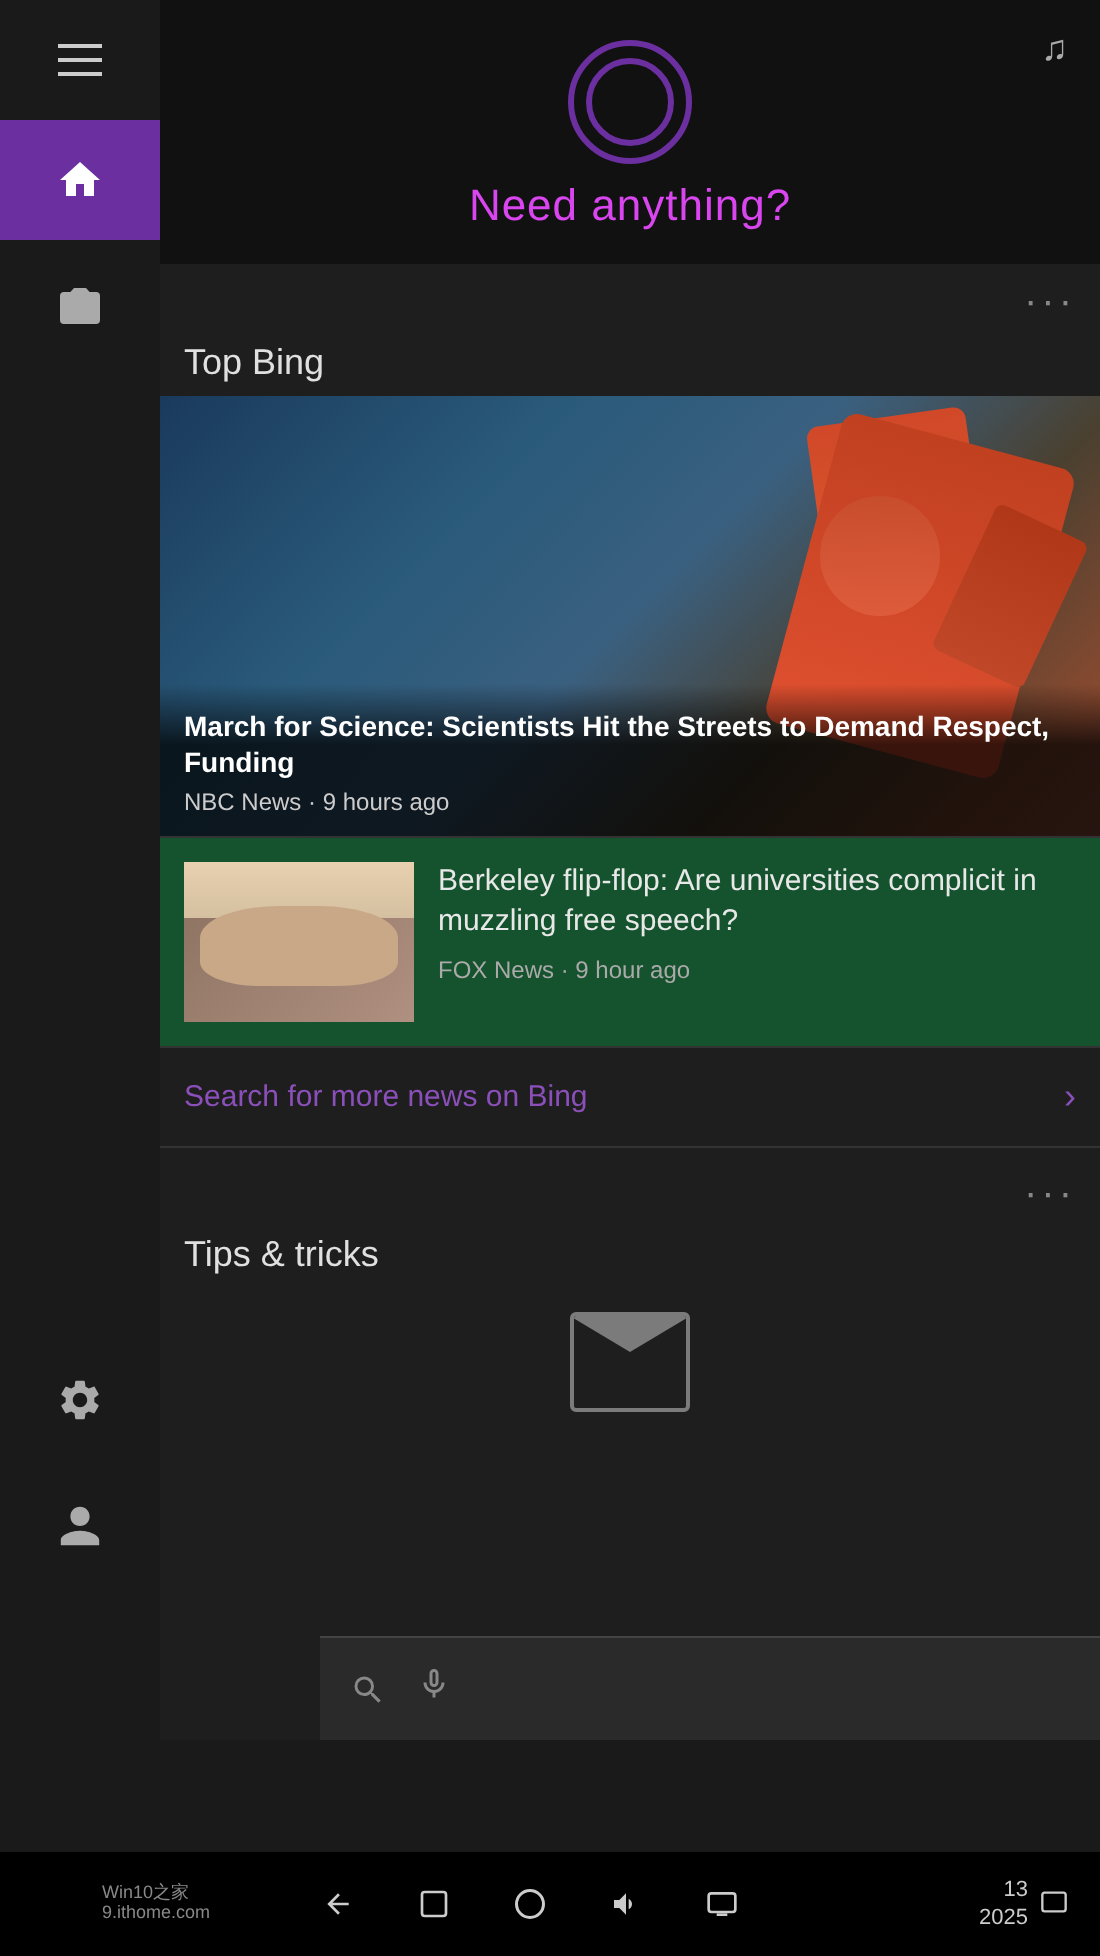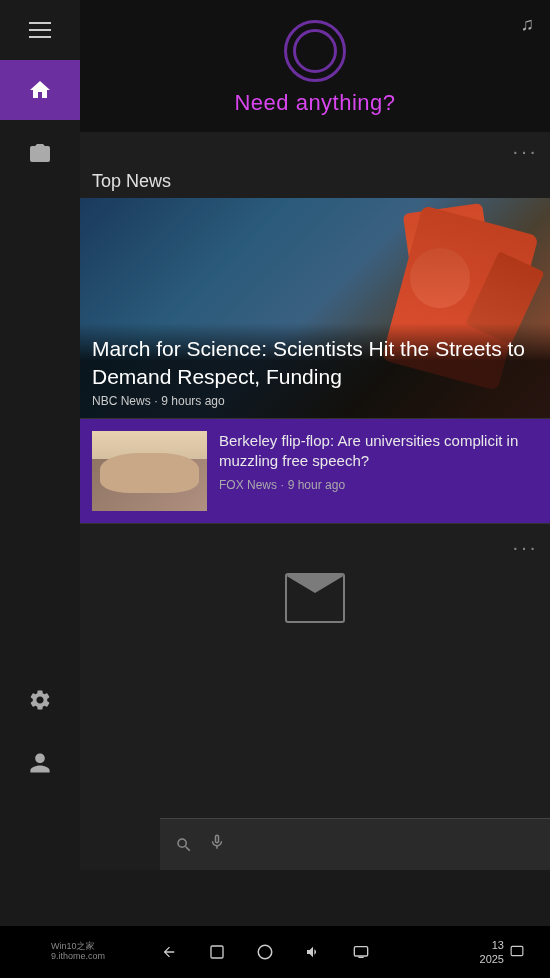--- a/index.html
+++ b/index.html
@@ -199,38 +199,38 @@
     }
     .featured-news-overlay {
       position: absolute;
       bottom: 0;
       left: 0;
       right: 0;
       padding: 12px 12px 10px;
       background: linear-gradient(transparent, rgba(0,0,0,0.75) 40%);
     }
     .featured-news-headline {
-      font-size: 21px;
-      font-weight: 400;
+      font-size: 14px;
+      font-weight: 700;
       color: #fff;
       line-height: 1.3;
       margin-bottom: 4px;
     }
     .featured-news-meta {
       font-size: 12px;
       color: #ccc;
     }
 
     
     .small-news-card {
       display: flex;
       align-items: flex-start;
       padding: 12px 12px;
       gap: 12px;
-      background: #4c1d95;
+      background: #14532d;
       border-top: 1px solid #333;
       cursor: pointer;
     }
     .small-news-thumb {
       width: 115px;
       height: 80px;
       flex-shrink: 0;
       background: linear-gradient(135deg, #8a7060 0%, #b09080 100%);
       overflow: hidden;
       position: relative;
@@ -431,21 +431,21 @@
       align-items: center;
       justify-content: center;
       width: 32px;
       height: 32px;
     }
     .taskbar-right {
       width: 100px;
       display: flex;
       align-items: center;
       justify-content: flex-end;
-      padding-right: 26px;
+      padding-right: 16px;
       gap: 6px;
     }
     .taskbar-time {
       font-size: 11px;
       color: #ccc;
       text-align: right;
       line-height: 1.3;
     }
     .taskbar-icon {
       color: #ccc;
@@ -511,21 +511,21 @@
   <div class="header-area">
     <div class="music-icon">♫</div>
     <div class="cortana-ring-outer">
       <div class="cortana-ring-inner"></div>
     </div>
     <div class="header-title">Need anything?</div>
   </div>
 
   <div class="dots-menu">···</div>
 
-  <div class="section-label">Top News</div>
+  <div class="section-label">Top Bing</div>
 
   <div class="featured-news">
     <div class="featured-news-bg"></div>
     <div class="featured-news-shape2"></div>
     <div class="featured-news-shape1"></div>
     <div class="featured-news-shape3"></div>
     <div class="featured-news-circle"></div>
     <div class="featured-news-overlay">
       <div class="featured-news-headline">March for Science: Scientists Hit the Streets to Demand Respect, Funding</div>
       <div class="featured-news-meta">NBC News · 9 hours ago</div>
@@ -536,25 +536,30 @@
     <div class="small-news-thumb">
       <div class="thumb-hair"></div>
       <div class="thumb-face-detail"></div>
     </div>
     <div class="small-news-content">
       <div class="small-news-headline">Berkeley flip-flop: Are universities complicit in muzzling free speech?</div>
       <div class="small-news-meta">FOX News · 9 hour ago</div>
     </div>
   </div>
 
+  <div class="search-more-link">
+    <span class="search-more-text">Search for more news on Bing</span>
+    <span class="chevron-right">›</span>
+  </div>
 
   <div class="section-divider"></div>
 
   <div class="tips-section">
     <div class="tips-dots">···</div>
+    <div class="tips-label">Tips &amp; tricks</div>
     <div class="tips-icon-area">
       <div class="mail-icon-box">
         <div class="mail-chevron"></div>
       </div>
     </div>
   </div>
 
   <div class="search-bar">
     <div class="search-icon-circle">
       <svg width="18" height="18" viewBox="0 0 24 24" fill="#888">

